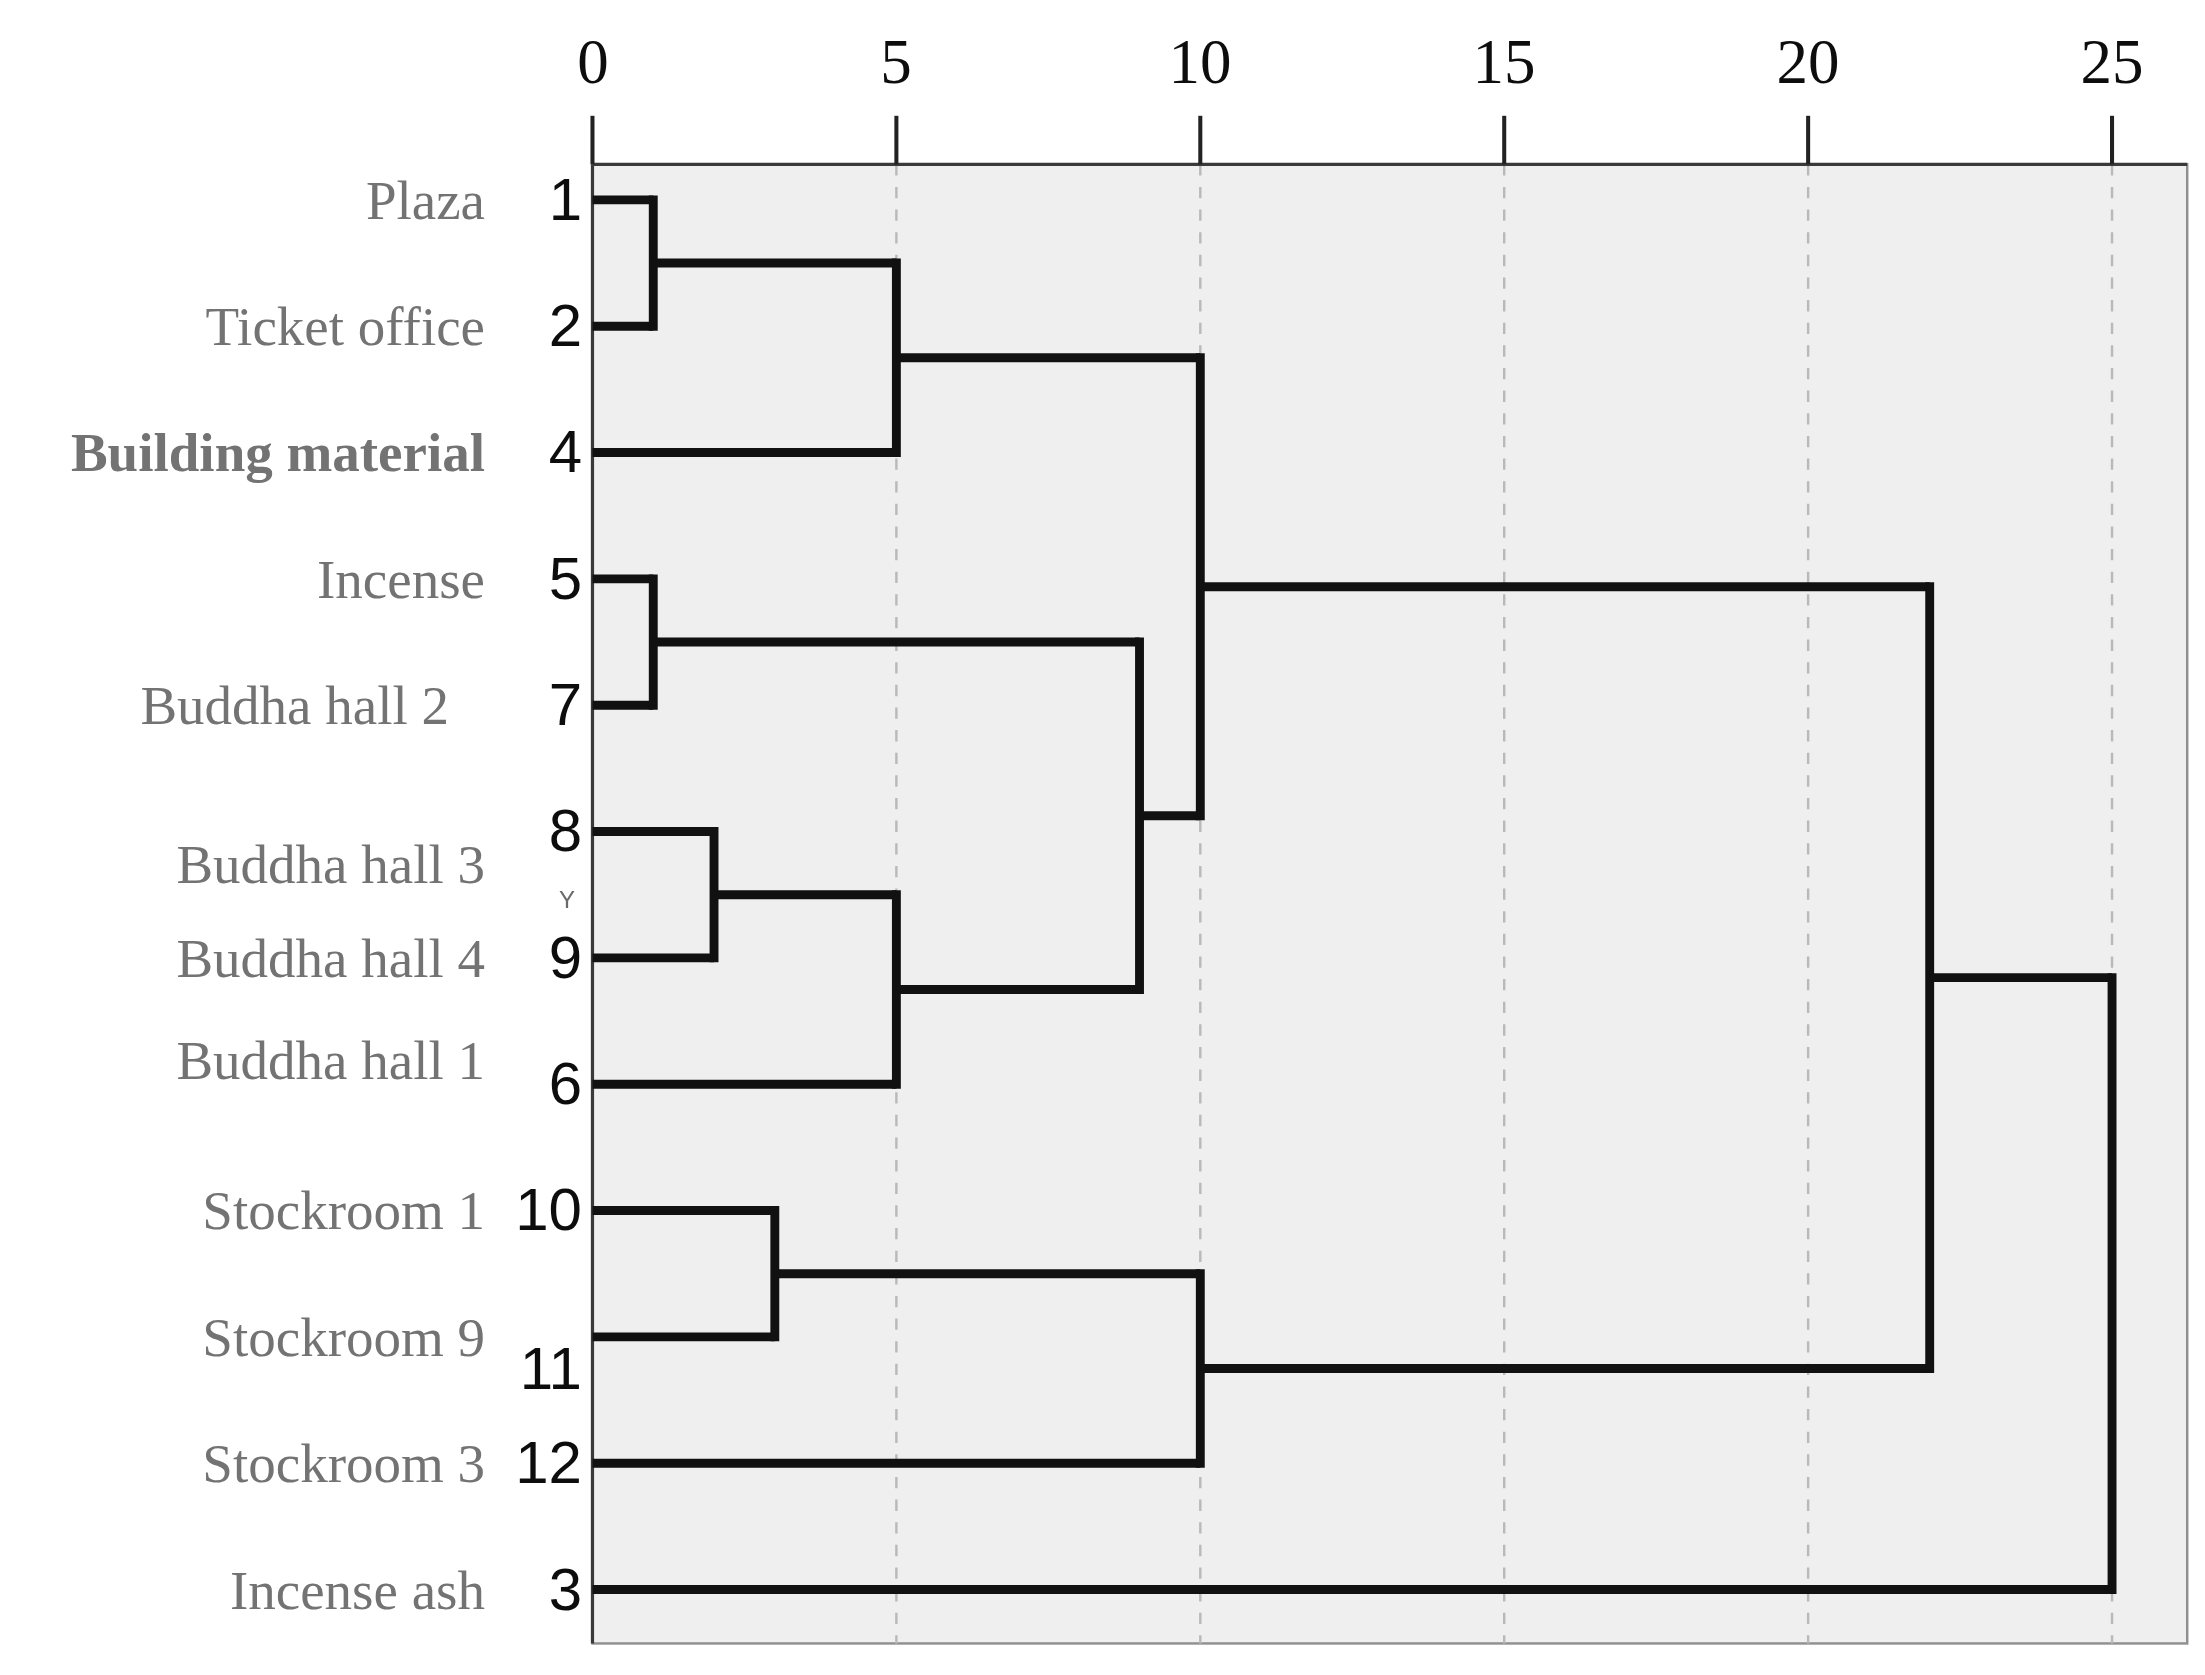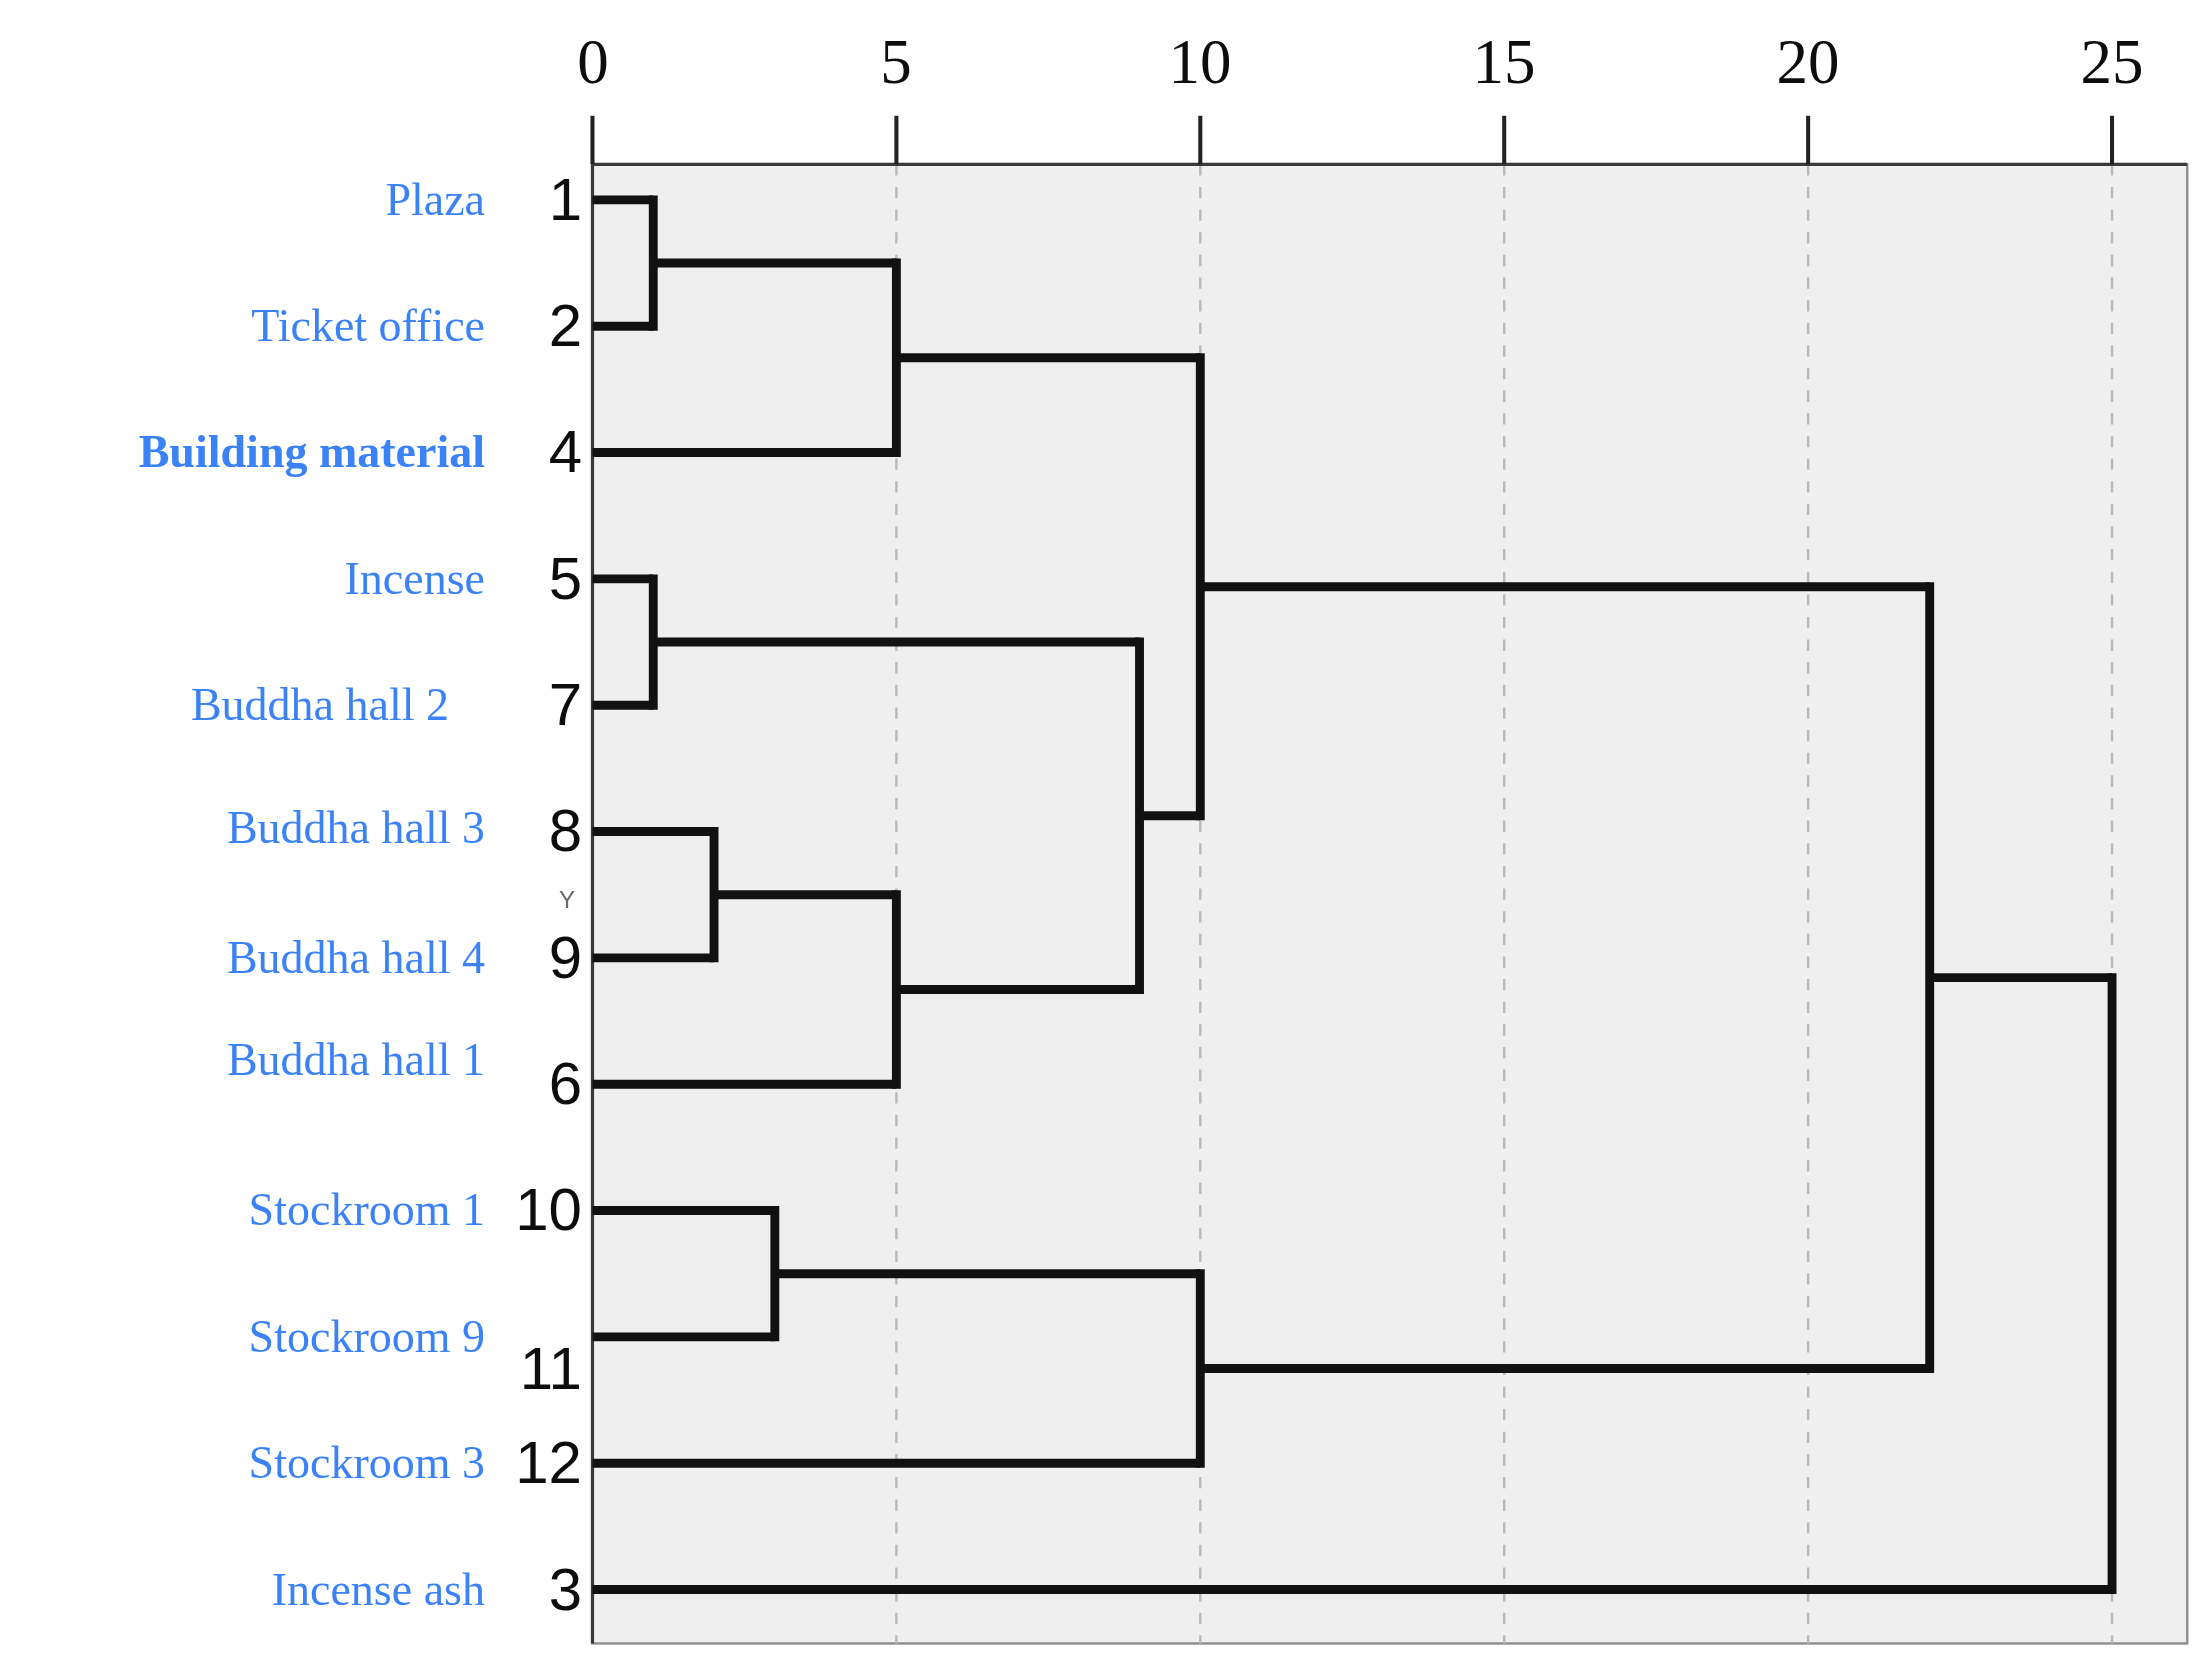--- a/index.html
+++ b/index.html
@@ -14,22 +14,22 @@
     text-align:center;
     transform:translateX(-50%);
     line-height:1;
     white-space:nowrap;
   }
 
   .leaf-label{
     position:absolute;
     right:0;
     font-family:"Liberation Serif",serif;
-    font-size:46px;
-    color:#3b82f6;
+    font-size:55px;
+    color:#737373;
     white-space:nowrap;
     text-align:right;
     transform:translateY(-50%);
     line-height:1;
   }
   .leaf-id{
     position:absolute;
     font-family:"Liberation Sans",sans-serif;
     font-size:60px;
     color:#0d0d0d;
@@ -65,21 +65,21 @@
       <div class="leaf-label" style="right: 1720px; top: 200px;">Plaza</div>
       <div class="leaf-id" style="left: 509px; width: 73px; top: 200px;">1</div>
       <div class="leaf-label" style="right: 1720px; top: 326px;">Ticket office</div>
       <div class="leaf-id" style="left: 509px; width: 73px; top: 326px;">2</div>
       <div class="leaf-label" style="right: 1720px; top: 452px; font-weight: bold;">Building material</div>
       <div class="leaf-id" style="left: 509px; width: 73px; top: 452px;">4</div>
       <div class="leaf-label" style="right: 1720px; top: 579px;">Incense</div>
       <div class="leaf-id" style="left: 509px; width: 73px; top: 579px;">5</div>
       <div class="leaf-label" style="right: 1756px; top: 705px;">Buddha hall 2</div>
       <div class="leaf-id" style="left: 509px; width: 73px; top: 705px;">7</div>
-      <div class="leaf-label" style="right: 1720px; top: 828px;">Buddha hall 3</div>
+      <div class="leaf-label" style="right: 1720px; top: 864px;">Buddha hall 3</div>
       <div class="leaf-id" style="left: 509px; width: 73px; top: 831px;">8</div>
       <div class="leaf-label" style="right: 1720px; top: 958px;">Buddha hall 4</div>
       <div class="leaf-id" style="left: 509px; width: 73px; top: 958px;">9</div>
       <div class="leaf-label" style="right: 1720px; top: 1060px; margin-left: 40px;">Buddha hall 1</div>
       <div class="leaf-id" style="left: 509px; width: 73px; top: 1084px;">6</div>
       <div class="leaf-label" style="right: 1720px; top: 1210px; font-family: Liberation Serif, serif;">Stockroom 1</div>
       <div class="leaf-id" style="left: 509px; width: 73px; top: 1210px;">10</div>
       <div class="leaf-label" style="right: 1720px; top: 1337px;">Stockroom 9</div>
       <div class="leaf-id" style="left: 509px; width: 73px; top: 1337px; margin-top: 32px;">11</div>
       <div class="leaf-label" style="right: 1720px; top: 1463px;">Stockroom 3</div>

